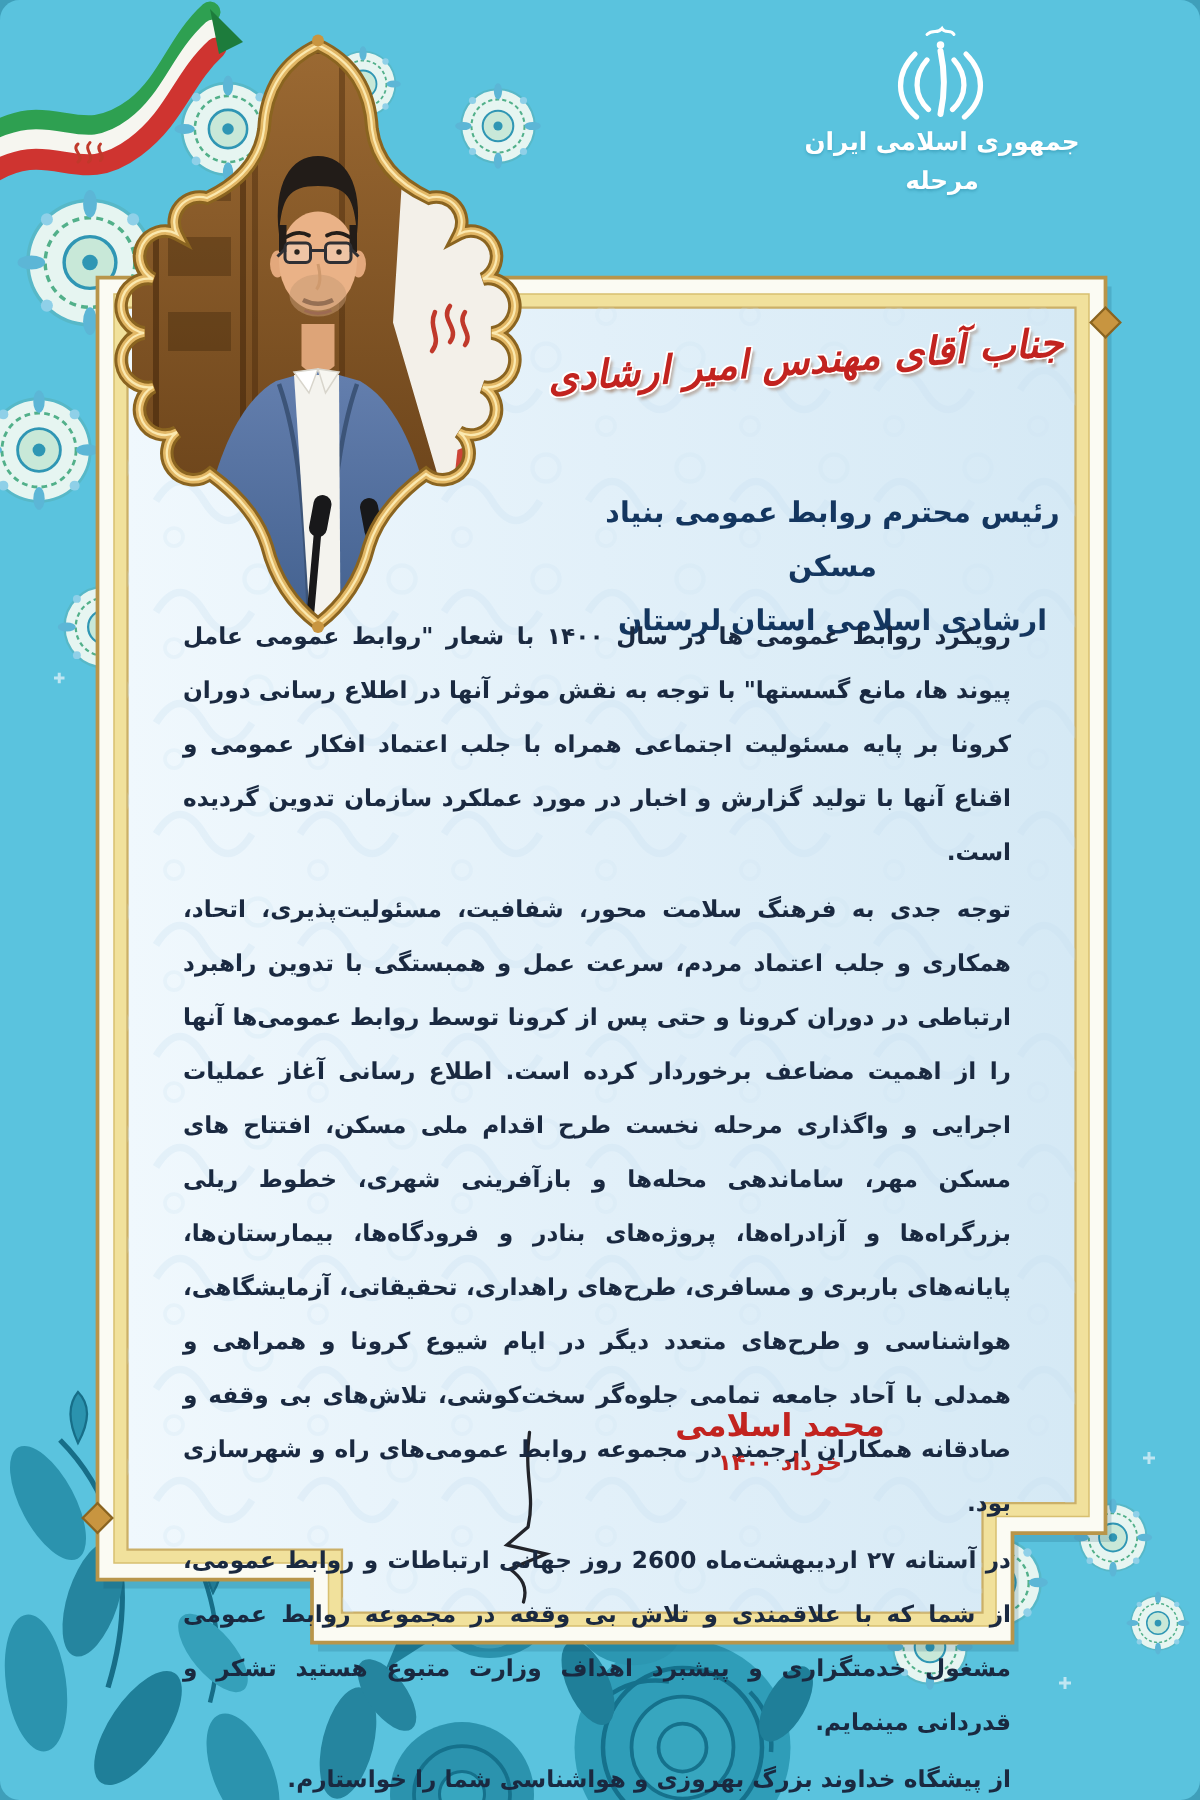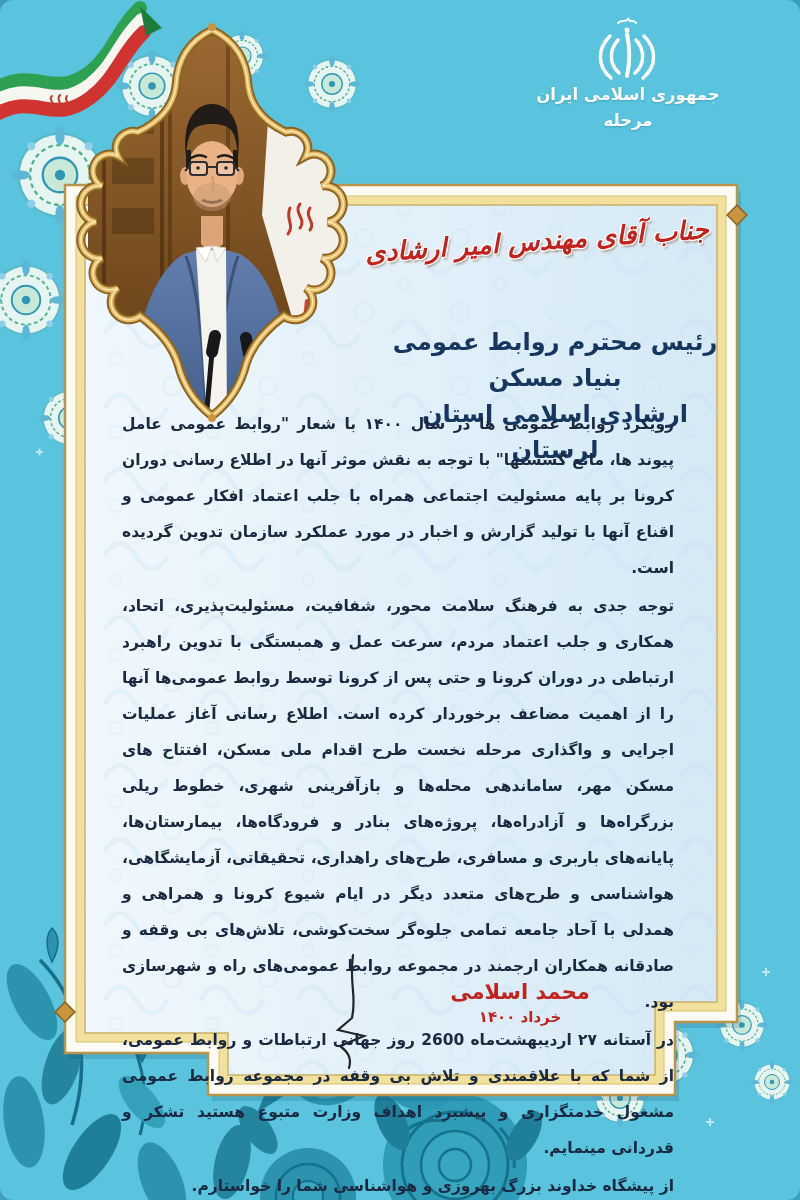--- a/index.html
+++ b/index.html
@@ -17,29 +17,29 @@
     text-shadow:0 1px 2px rgba(0,90,120,.25);
   }
   .callig-title{
     left:362px;top:226px;width:350px;text-align:center;white-space:nowrap;
     color:#c2231f;font-weight:bold;font-size:26px;font-style:italic;
     transform:rotate(-4deg);
     text-shadow:-1px -1px 0 #fff,1px -1px 0 #fff,-1px 1px 0 #fff,1px 1px 0 #fff,2px 3px 2px rgba(120,60,20,.35);
   }
   .roles{
     left:390px;top:324px;width:330px;text-align:center;
-    color:#14365f;font-weight:bold;font-size:24px;line-height:36px;
+    color:#14365f;font-weight:bold;font-size:19px;line-height:36px;
   }
   .body-text{
     left:122px;top:406px;width:552px;direction:rtl;text-align:justify;
     color:#1a2940;font-weight:bold;font-size:15.5px;line-height:36px;
   }
   .body-text p{margin:0 0 2px 0;}
   .sig{
-    left:420px;top:978px;width:200px;text-align:center;direction:rtl;
+    left:420px;top:936px;width:200px;text-align:center;direction:rtl;
     color:#c2231f;font-weight:bold;
   }
   .sig .sig-name{font-size:21px;line-height:28px;}
   .sig .sig-date{font-size:15px;line-height:22px;}
 </style>
 </head>
 <body>
 
 <div class="stage">
 

